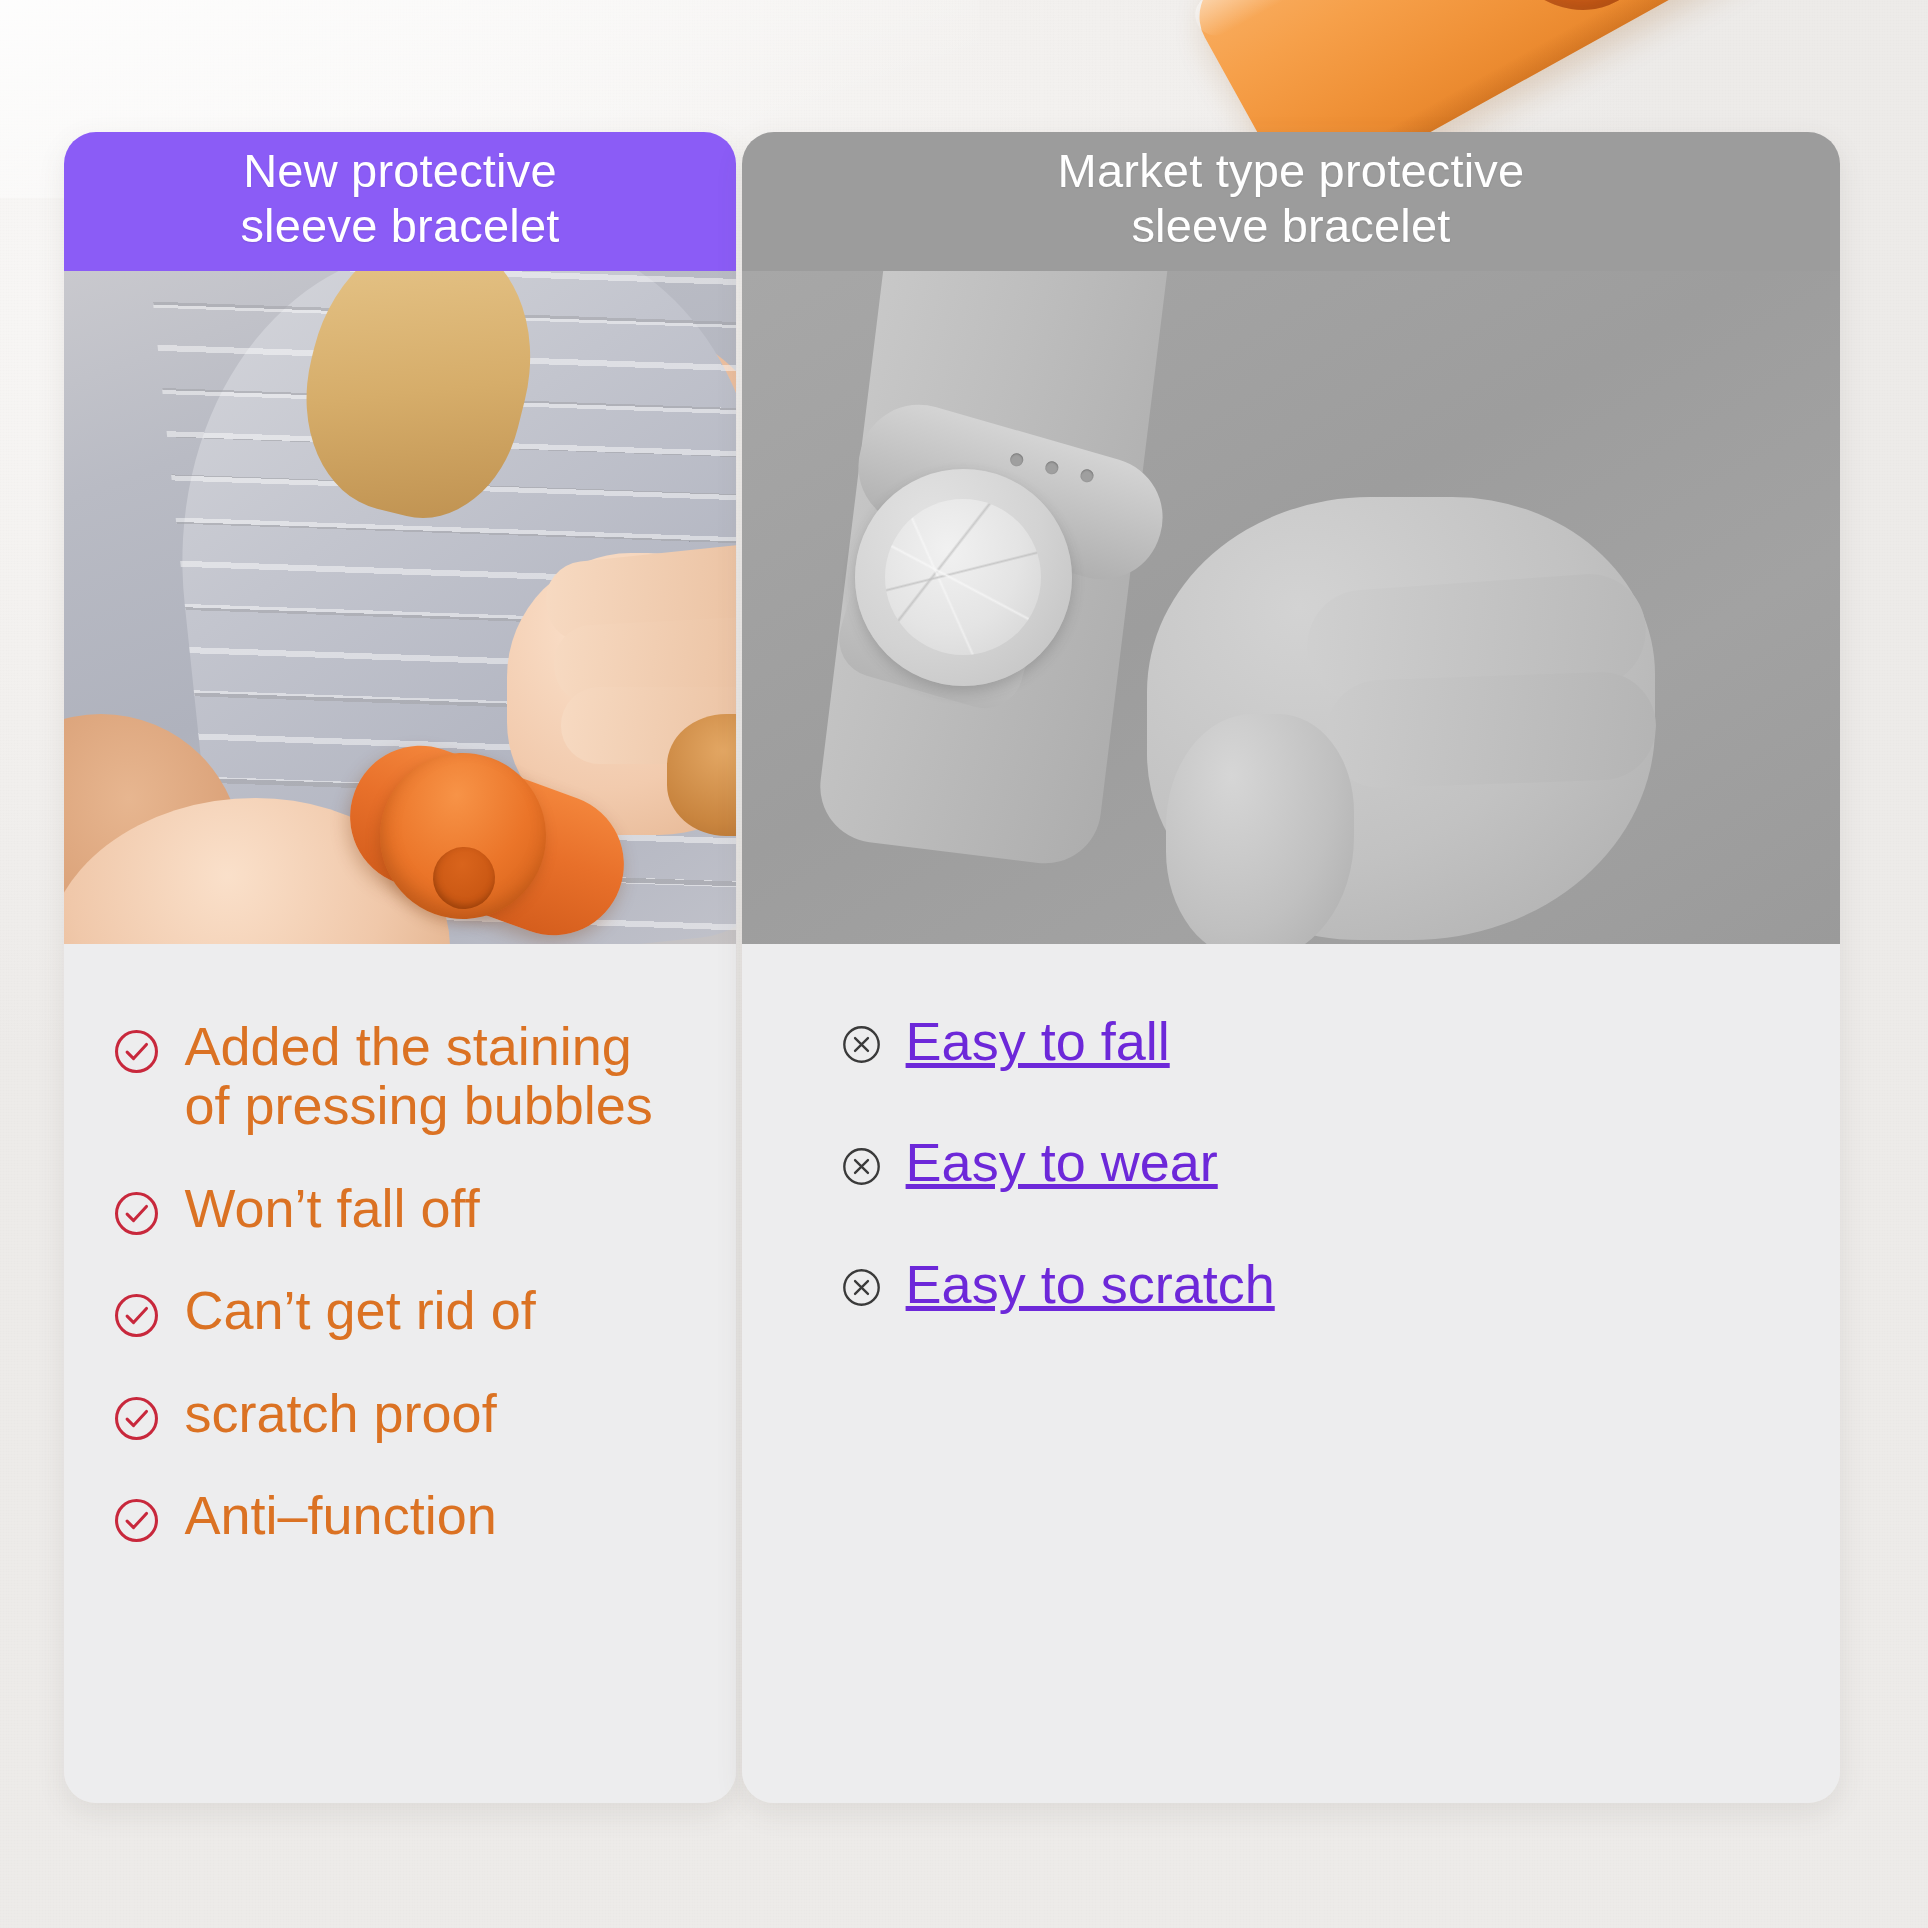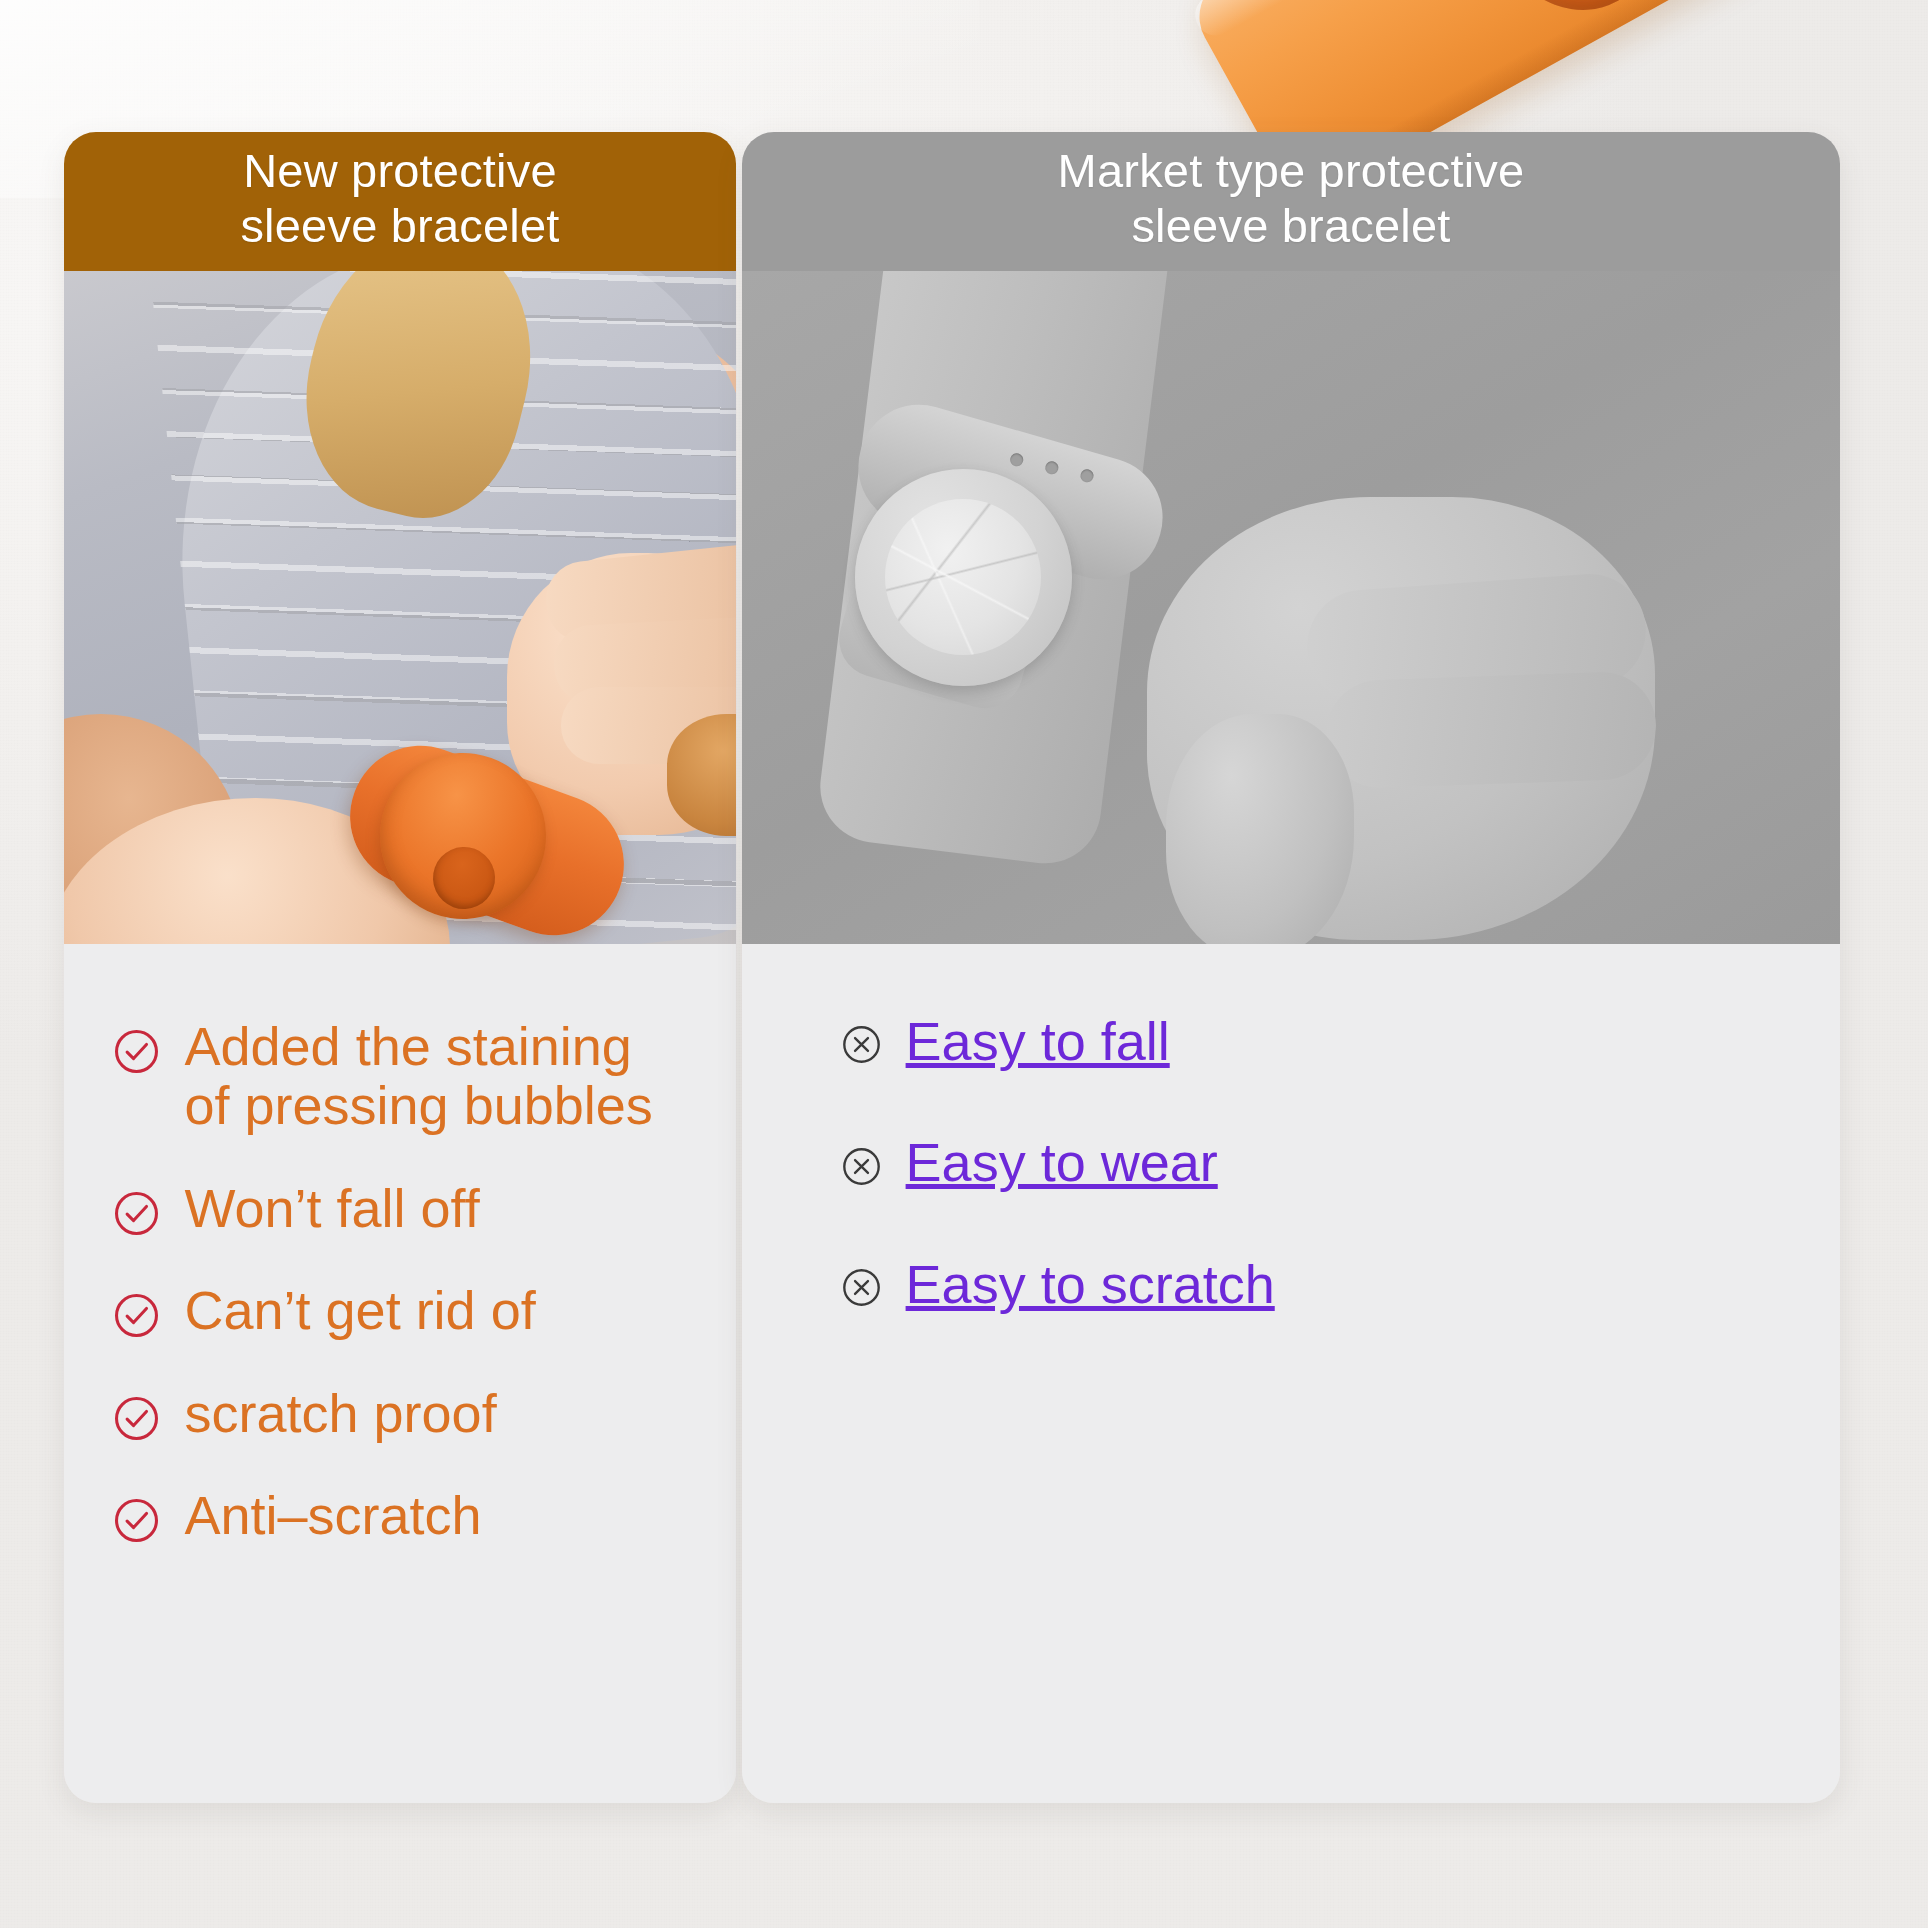--- a/index.html
+++ b/index.html
@@ -38,21 +38,21 @@
 
   
   .cards{position:absolute;left:0;top:0;width:1928px;height:1928px;}
   .card{position:absolute;top:132px;border-radius:32px;overflow:hidden;
         box-shadow:0 9.4px 28px rgba(90,80,70,.10);}
   .card-left{left:64px;width:672px;height:1671px;}
   .card-right{left:742px;width:1098px;height:1671px;}
 
   .card-header{width:100%;box-sizing:border-box;display:flex;align-items:center;
      justify-content:center;text-align:center;color:#FFFFFF;letter-spacing:0.2px;}
-  .hdr-left{height:139px;background:#a16207;padding:3.8px 22.6px 9.4px;}
+  .hdr-left{height:139px;background:#8b5cf6;padding:3.8px 22.6px 9.4px;}
   .hdr-right{height:139px;background:#9C9C9C;padding:3.8px 22.6px 9.4px;}
   .hdr-text{font-size:47px;line-height:1.17;font-weight:400;
      text-shadow:0 0.9px 1.9px rgba(0,0,0,.10);}
 
   
   .photo{position:relative;width:100%;overflow:hidden;}
   .photo-left{height:673px;}
   .photo-right{height:673px;}
 
   
@@ -240,21 +240,21 @@
           <div>scratch proof</div>
         </div>
       </div>
 
       <div class="row row-left">
         <svg class="ic ic-chk" viewBox="0 0 40 40">
           <circle cx="20" cy="20" r="17" fill="none" stroke="#C8283C" stroke-width="2.6"></circle>
           <path d="M12 20.5 L17.5 26 L28.5 14" fill="none" stroke="#C8283C" stroke-width="2.6" stroke-linecap="round" stroke-linejoin="round"></path>
         </svg>
         <div class="txt-ok">
-          <div>Anti–scratch</div>
+          <div>Anti–function</div>
         </div>
       </div>
 
     </div>
   </div>
 
   <div class="card card-right">
 
     <div class="card-header hdr-right">
       <div class="hdr-text">

